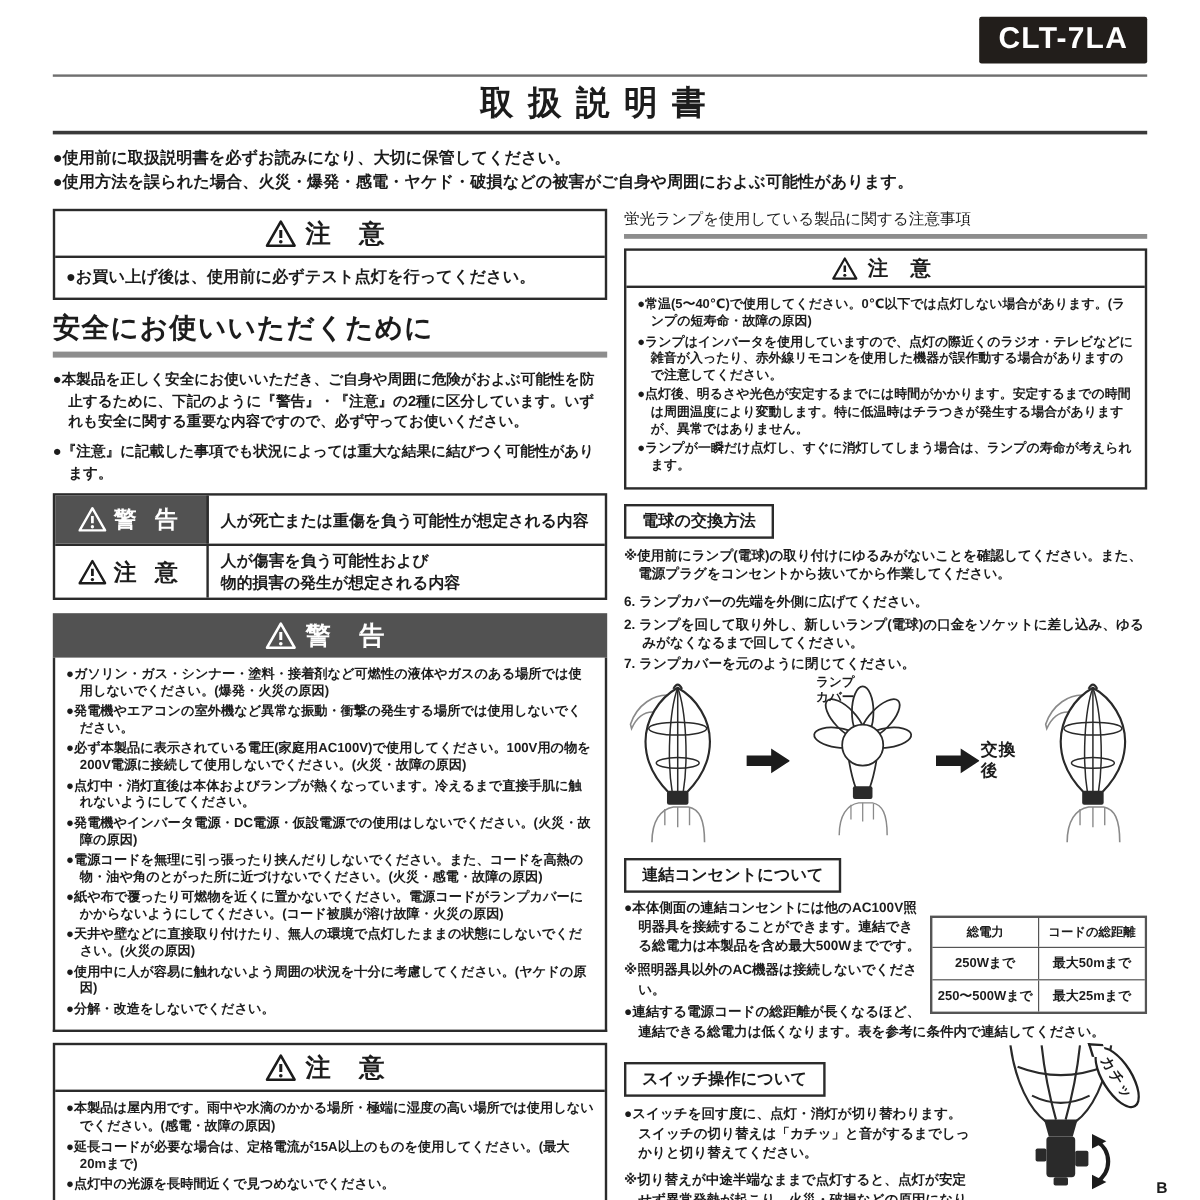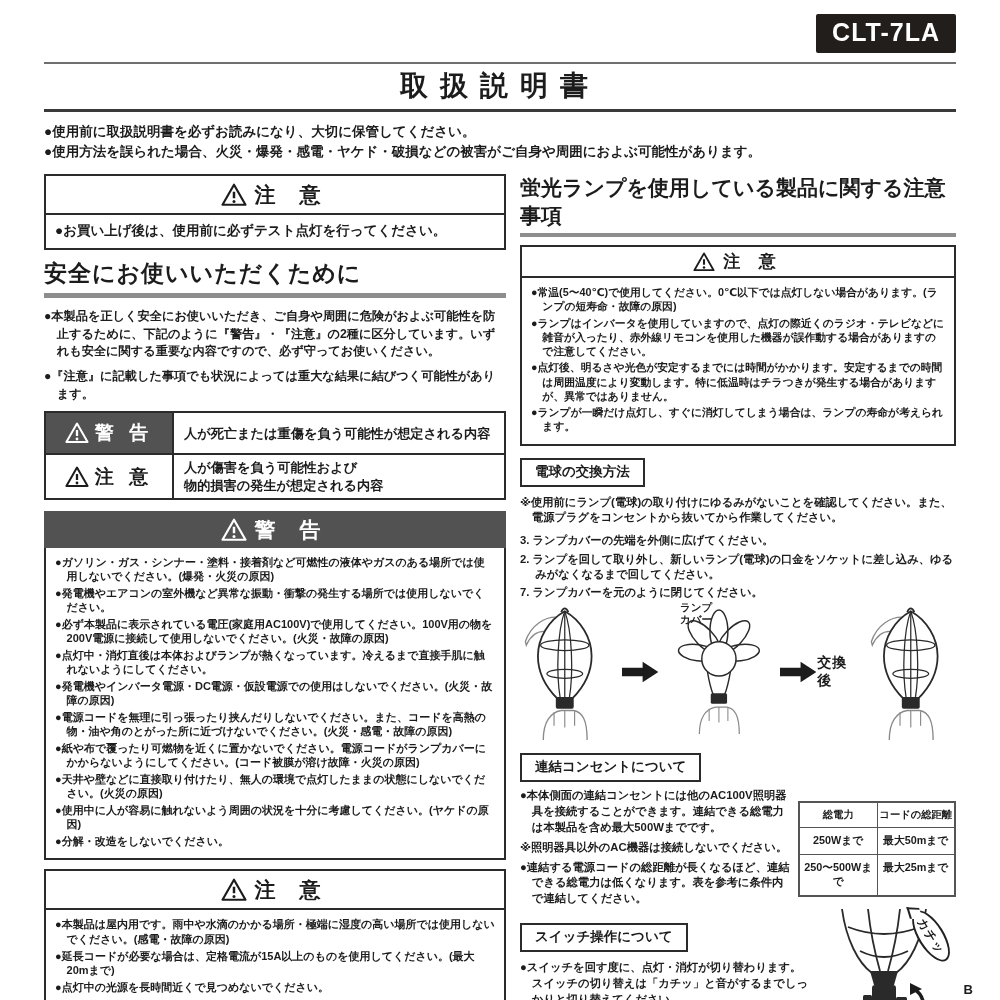--- a/index.html
+++ b/index.html
@@ -79,21 +79,21 @@
   .level-badge.dark { background:#525252; color:#fff; }
   .level-desc {
     flex:1; display:flex; align-items:center; padding:4px 10px;
     font-size:13.2px; font-weight:700; line-height:1.3; white-space:pre-line;
   }
   .warn-box { margin-top:11px; }
   .warn-box .box-body { border:2px solid #2b2b2b; border-top:none; }
   .caut-box { margin-top:9px; }
 
   
-  .r-heading { font-size:21px; font-weight:bold; }
+  .r-heading { font-size:13px; font-weight:normal; }
   .hbar-r { height:4px; background:#8d8d8d; margin:3px 0 8px; }
   .r-caution .box-head { font-size:17px; padding:3px 0; letter-spacing:7px; }
   .r-caution .box-body li { font-size:10.8px; }
   .sec { margin-top:12px; }
   .note, .plain-list li {
     font-size:11.3px; font-weight:600; line-height:1.4;
     padding-left:1.05em; text-indent:-1.05em; list-style:none;
   }
   .note { margin-top:8px; }
   .steps { margin-top:7px; list-style:none; }
@@ -110,21 +110,21 @@
   .cover-label {
     position:absolute; top:-2px; left:160px;
     font-size:10.5px; font-weight:700; line-height:1.15; white-space:pre-line;
   }
   .arrow-col { display:flex; flex-direction:row; align-items:center; gap:1px; }
   .after-label { font-size:14px; font-weight:bold; letter-spacing:1px; }
 
   
   .outlet-body { margin-top:6px; overflow:hidden; }
   .mini-table {
-    float:right; width:158px; margin:13px 0 4px 8px;
+    float:right; width:181px; margin:13px 0 4px 8px;
     border:2px solid #555; background:#fff;
   }
   .mt-row { display:flex; }
   .mt-row + .mt-row { border-top:1.5px solid #555; }
   .mt-cell {
     flex:1; text-align:center; font-size:10.8px; font-weight:600;
     padding:6px 1px;
   }
   .mt-cell + .mt-cell { border-left:1.5px solid #555; }
   .mt-head .mt-cell { font-size:10.3px; padding:5px 1px; }
@@ -285,21 +285,21 @@
             <li>●点灯後、明るさや光色が安定するまでには時間がかかります。安定するまでの時間は周囲温度により変動します。特に低温時はチラつきが発生する場合がありますが、異常ではありません。</li>
             <li>●ランプが一瞬だけ点灯し、すぐに消灯してしまう場合は、ランプの寿命が考えられます。</li>
           </ul>
         </div>
       </div>
 
       <div class="sec">
         <div class="tag">電球の交換方法</div>
         <p class="note">※使用前にランプ(電球)の取り付けにゆるみがないことを確認してください。また、電源プラグをコンセントから抜いてから作業してください。</p>
         <ol class="steps">
-          <li>3. ランプカバーの先端を外側に広げてください。</li>
+          <li>6. ランプカバーの先端を外側に広げてください。</li>
           <li>2. ランプを回して取り外し、新しいランプ(電球)の口金をソケットに差し込み、ゆるみがなくなるまで回してください。</li>
           <li>7. ランプカバーを元のように閉じてください。</li>
         </ol>
 
         <div class="replace-illo">
           <div class="cover-label">ランプ
 カバー</div>
 
           <svg width="108" height="136" viewBox="0 0 100 152">
             <path d="M6,42 C12,24 28,13 44,15 C42,23 38,28 31,31 C21,29 13,33 7,46 Z" fill="#fff" stroke="#8a8a8a" stroke-width="1.5"></path>

